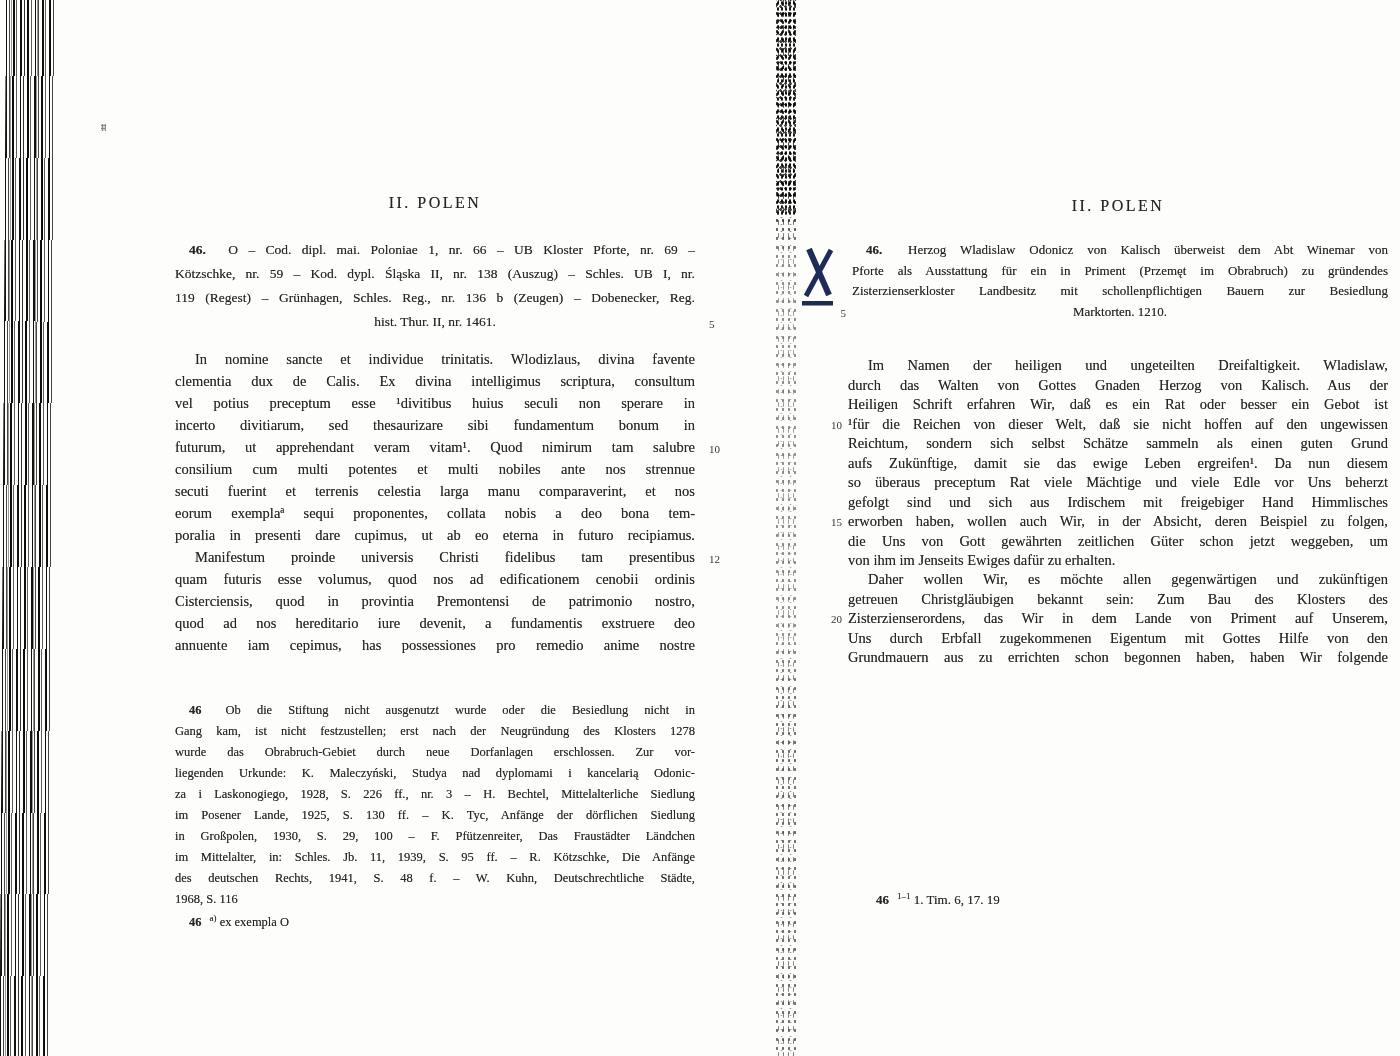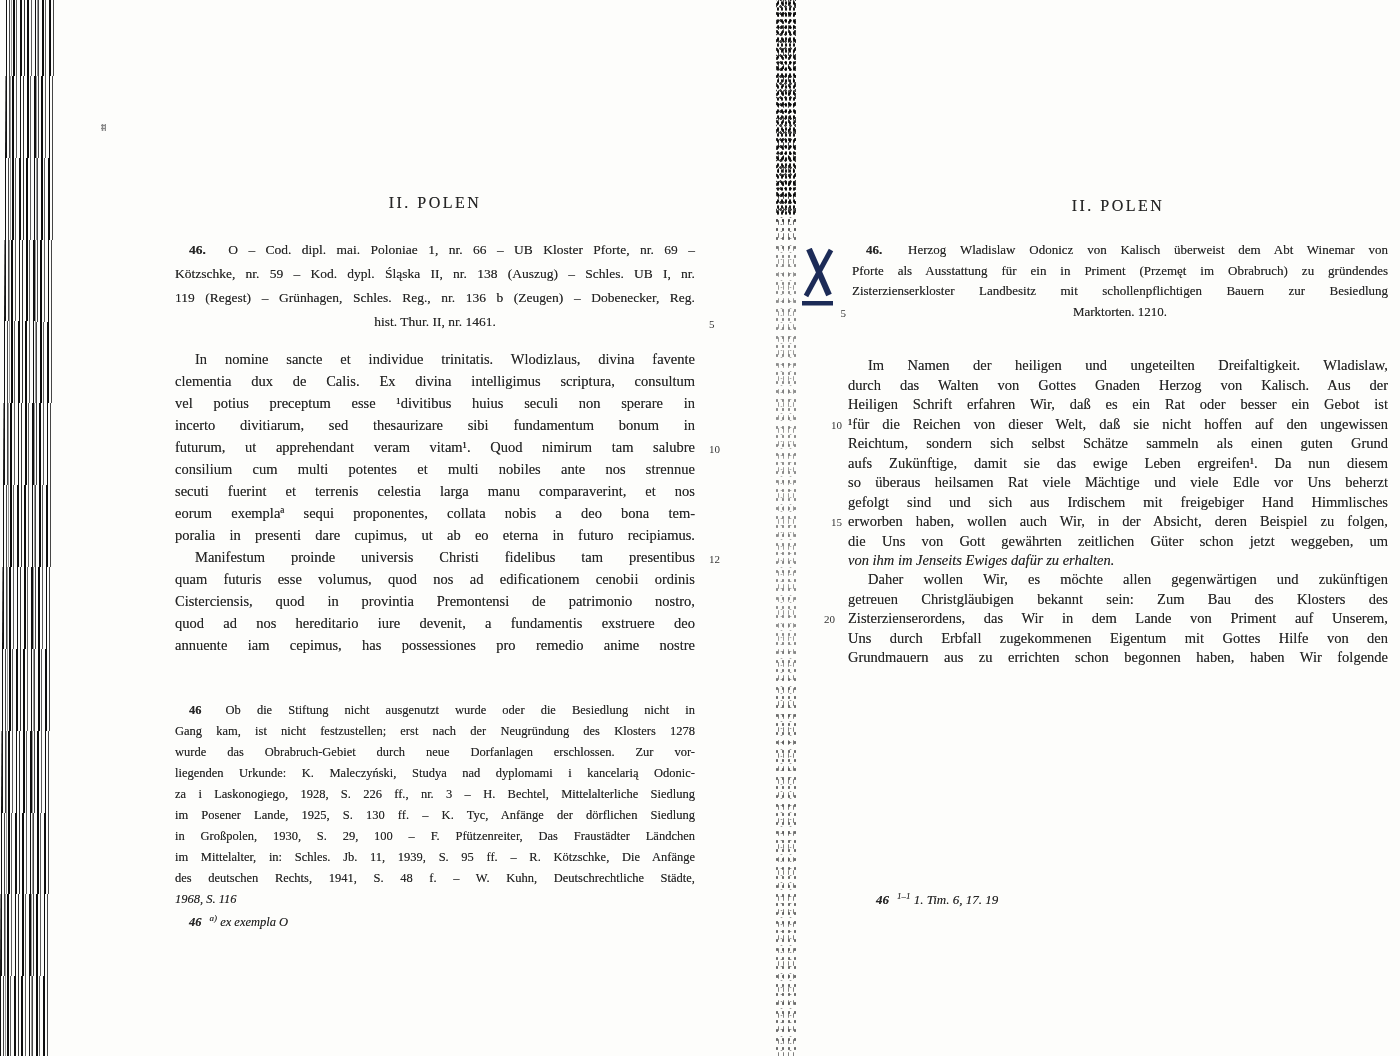--- a/index.html
+++ b/index.html
@@ -5,21 +5,21 @@
   html,body{margin:0;padding:0;}
   body{
     width:1400px;height:1056px;position:relative;overflow:hidden;
     background:#fdfdfb;
     font-family:"Liberation Serif","DejaVu Serif",serif;
     color:#262626;
   }
   .block{position:absolute;text-shadow:0 0 0.6px rgba(35,35,35,0.55);}
   .line{display:block;}
   .jl{text-align:justify;text-align-last:justify;}
-  .ll{text-align:right;text-align-last:left;font-style:italic;}
+  .ll{text-align:right;text-align-last:left;}
   .cl{text-align:center;text-align-last:center;}
   .ind{padding-left:20px;}
   .ind-s{padding-left:14px;}
   .num{font-weight:bold;margin-right:12px;}
   .numfn{font-weight:bold;margin-right:8px;}
   .sup{font-size:9px;vertical-align:5px;letter-spacing:0;margin-top:34px;}
   .mnum{position:absolute;font-size:11px;color:#343434;text-shadow:none;}
 
   
   .hdr{font-size:16px;letter-spacing:2.5px;text-align:center;}
@@ -36,21 +36,21 @@
   #l-app{left:175px;top:908px;width:520px;font-size:12.5px;line-height:21px;}
 
   
   #r-header{left:848px;top:197px;width:540px;}
   #r-summary{left:852px;top:240px;width:536px;font-size:13px;line-height:20.5px;}
   #r-summary .mnum{left:-22px;top:63px;width:16px;text-align:right;}
   #r-para1{left:848px;top:356px;width:540px;font-size:14.5px;line-height:19.5px;}
   #r-para1 .mnum.m10{left:-24px;top:60px;width:18px;text-align:right;}
   #r-para1 .mnum.m15{left:-24px;top:157px;width:18px;text-align:right;}
   #r-para2{left:848px;top:570px;width:540px;font-size:14.5px;line-height:19.5px;}
-  #r-para2 .mnum{left:-24px;top:40px;width:18px;}
+  #r-para2 .mnum{left:-24px;top:40px;width:18px;text-align:right;}
   #r-fn{left:876px;top:886px;width:400px;font-size:13px;line-height:20px;}
 
   
   #left-band{
     position:absolute;left:6px;top:-6px;width:50px;height:1070px;
     transform:rotate(0.35deg);transform-origin:top left;
     background-image:
       repeating-linear-gradient(90deg,
         rgba(5,5,5,0.95) 0 1.5px, transparent 1.5px 3.5px,
         rgba(25,25,25,0.8) 3.5px 4.5px, transparent 4.5px 7px,
@@ -159,21 +159,21 @@
   <span class="mnum">5</span>
 </div>
 
 <div class="block" id="r-para1">
   <div class="line jl ind">Im Namen der heiligen und ungeteilten Dreifaltigkeit. Wladislaw,</div>
   <div class="line jl">durch das Walten von Gottes Gnaden Herzog von Kalisch. Aus der</div>
   <div class="line jl">Heiligen Schrift erfahren Wir, daß es ein Rat oder besser ein Gebot ist</div>
   <div class="line jl">¹für die Reichen von dieser Welt, daß sie nicht hoffen auf den ungewissen</div>
   <div class="line jl">Reichtum, sondern sich selbst Schätze sammeln als einen guten Grund</div>
   <div class="line jl">aufs Zukünftige, damit sie das ewige Leben ergreifen¹. Da nun diesem</div>
-  <div class="line jl">so überaus heilsamen Rat viele Mächtige und viele Edle vor Uns beherzt</div>
+  <div class="line jl">so überaus preceptum Rat viele Mächtige und viele Edle vor Uns beherzt</div>
   <div class="line jl">gefolgt sind und sich aus Irdischem mit freigebiger Hand Himmlisches</div>
   <div class="line jl">erworben haben, wollen auch Wir, in der Absicht, deren Beispiel zu folgen,</div>
   <div class="line jl">die Uns von Gott gewährten zeitlichen Güter schon jetzt weggeben, um</div>
   <div class="line ll">von ihm im Jenseits Ewiges dafür zu erhalten.</div>
   <span class="mnum m10">10</span>
   <span class="mnum m15">15</span>
 </div>
 
 <div class="block" id="r-para2">
   <div class="line jl ind">Daher wollen Wir, es möchte allen gegenwärtigen und zukünftigen</div>

